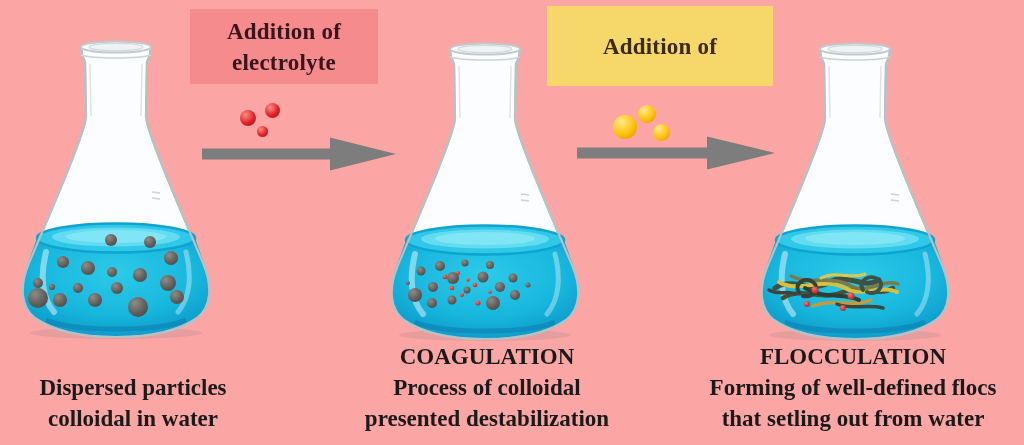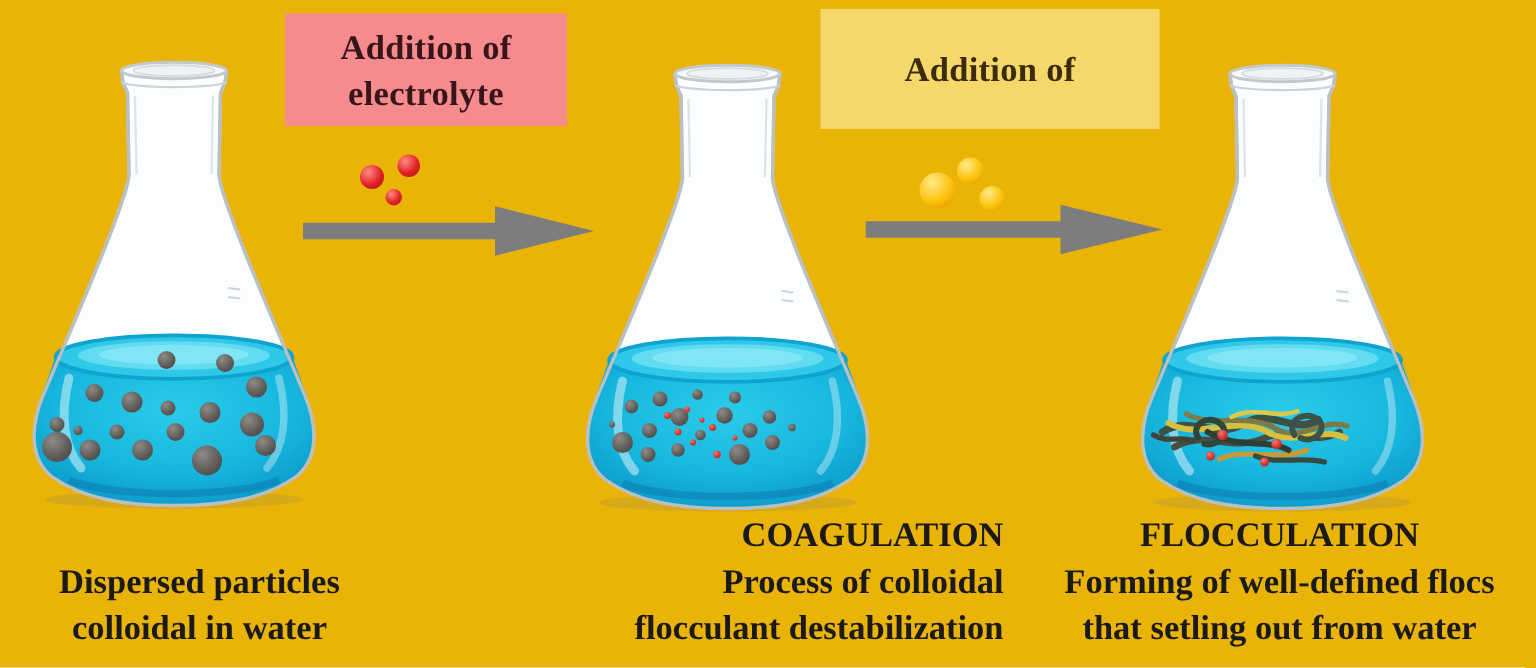--- a/index.html
+++ b/index.html
@@ -1,36 +1,36 @@
 <!DOCTYPE html>
 <html><head>
 <meta charset="utf-8">
 <style>
   html,body{margin:0;padding:0;background:#ffffff;}
   .canvas{
-    position:relative;width:1024px;height:445px;background:#eab308;overflow:hidden;
+    position:relative;width:1024px;height:445px;background:#fca5a5;overflow:hidden;
     font-family:"Liberation Serif", serif;
   }
   .flask{position:absolute;width:200px;height:300px;margin:0;padding:0;}
   .label-box{
     position:absolute;display:flex;flex-direction:column;justify-content:center;align-items:center;
     font-weight:bold;font-size:23px;line-height:31px;text-align:center;letter-spacing:.2px;
   }
   .label-pink{left:190px;top:9px;width:188px;height:75px;background:#f58b8d;color:#38151b;}
   .label-yellow{left:547px;top:6px;width:226px;height:80px;background:#f6d76a;color:#3a2c0c;}
   .arrow{position:absolute;}
   .dot{position:absolute;border-radius:50%;}
   .dot-red{background:radial-gradient(circle at 35% 30%, #ff8d82, #e02128 55%, #a31118);}
   .dot-yellow{background:radial-gradient(circle at 35% 28%, #ffe98a, #fcc20a 55%, #d78f00);}
   .caption{
     position:absolute;font-weight:bold;color:#1a1a1a;font-size:23px;line-height:31px;
   }
   .caption .line{display:block;}
   .cap-left{left:8px;top:372px;width:250px;text-align:center;}
-  .cap-mid{left:335px;top:341px;width:334px;text-align:right;}
+  .cap-mid{left:320px;top:341px;width:334px;text-align:center;}
   .cap-right{left:678px;top:341px;width:350px;text-align:center;}
   .defs-holder{position:absolute;width:0;height:0;overflow:hidden;}
 </style>
 </head>
 <body>
 
 <div class="canvas">
 
   <svg class="defs-holder" aria-hidden="true">
     <defs>
@@ -186,21 +186,21 @@
   </svg>
 
   <div class="caption cap-left">
     <span class="line">Dispersed particles</span>
     <span class="line">colloidal in water</span>
   </div>
 
   <div class="caption cap-mid">
     <span class="line">COAGULATION</span>
     <span class="line">Process of colloidal</span>
-    <span class="line">flocculant destabilization</span>
+    <span class="line">presented destabilization</span>
   </div>
 
   <div class="caption cap-right">
     <span class="line">FLOCCULATION</span>
     <span class="line">Forming of well-defined flocs</span>
     <span class="line">that setling out from water</span>
   </div>
 
 </div>
 

